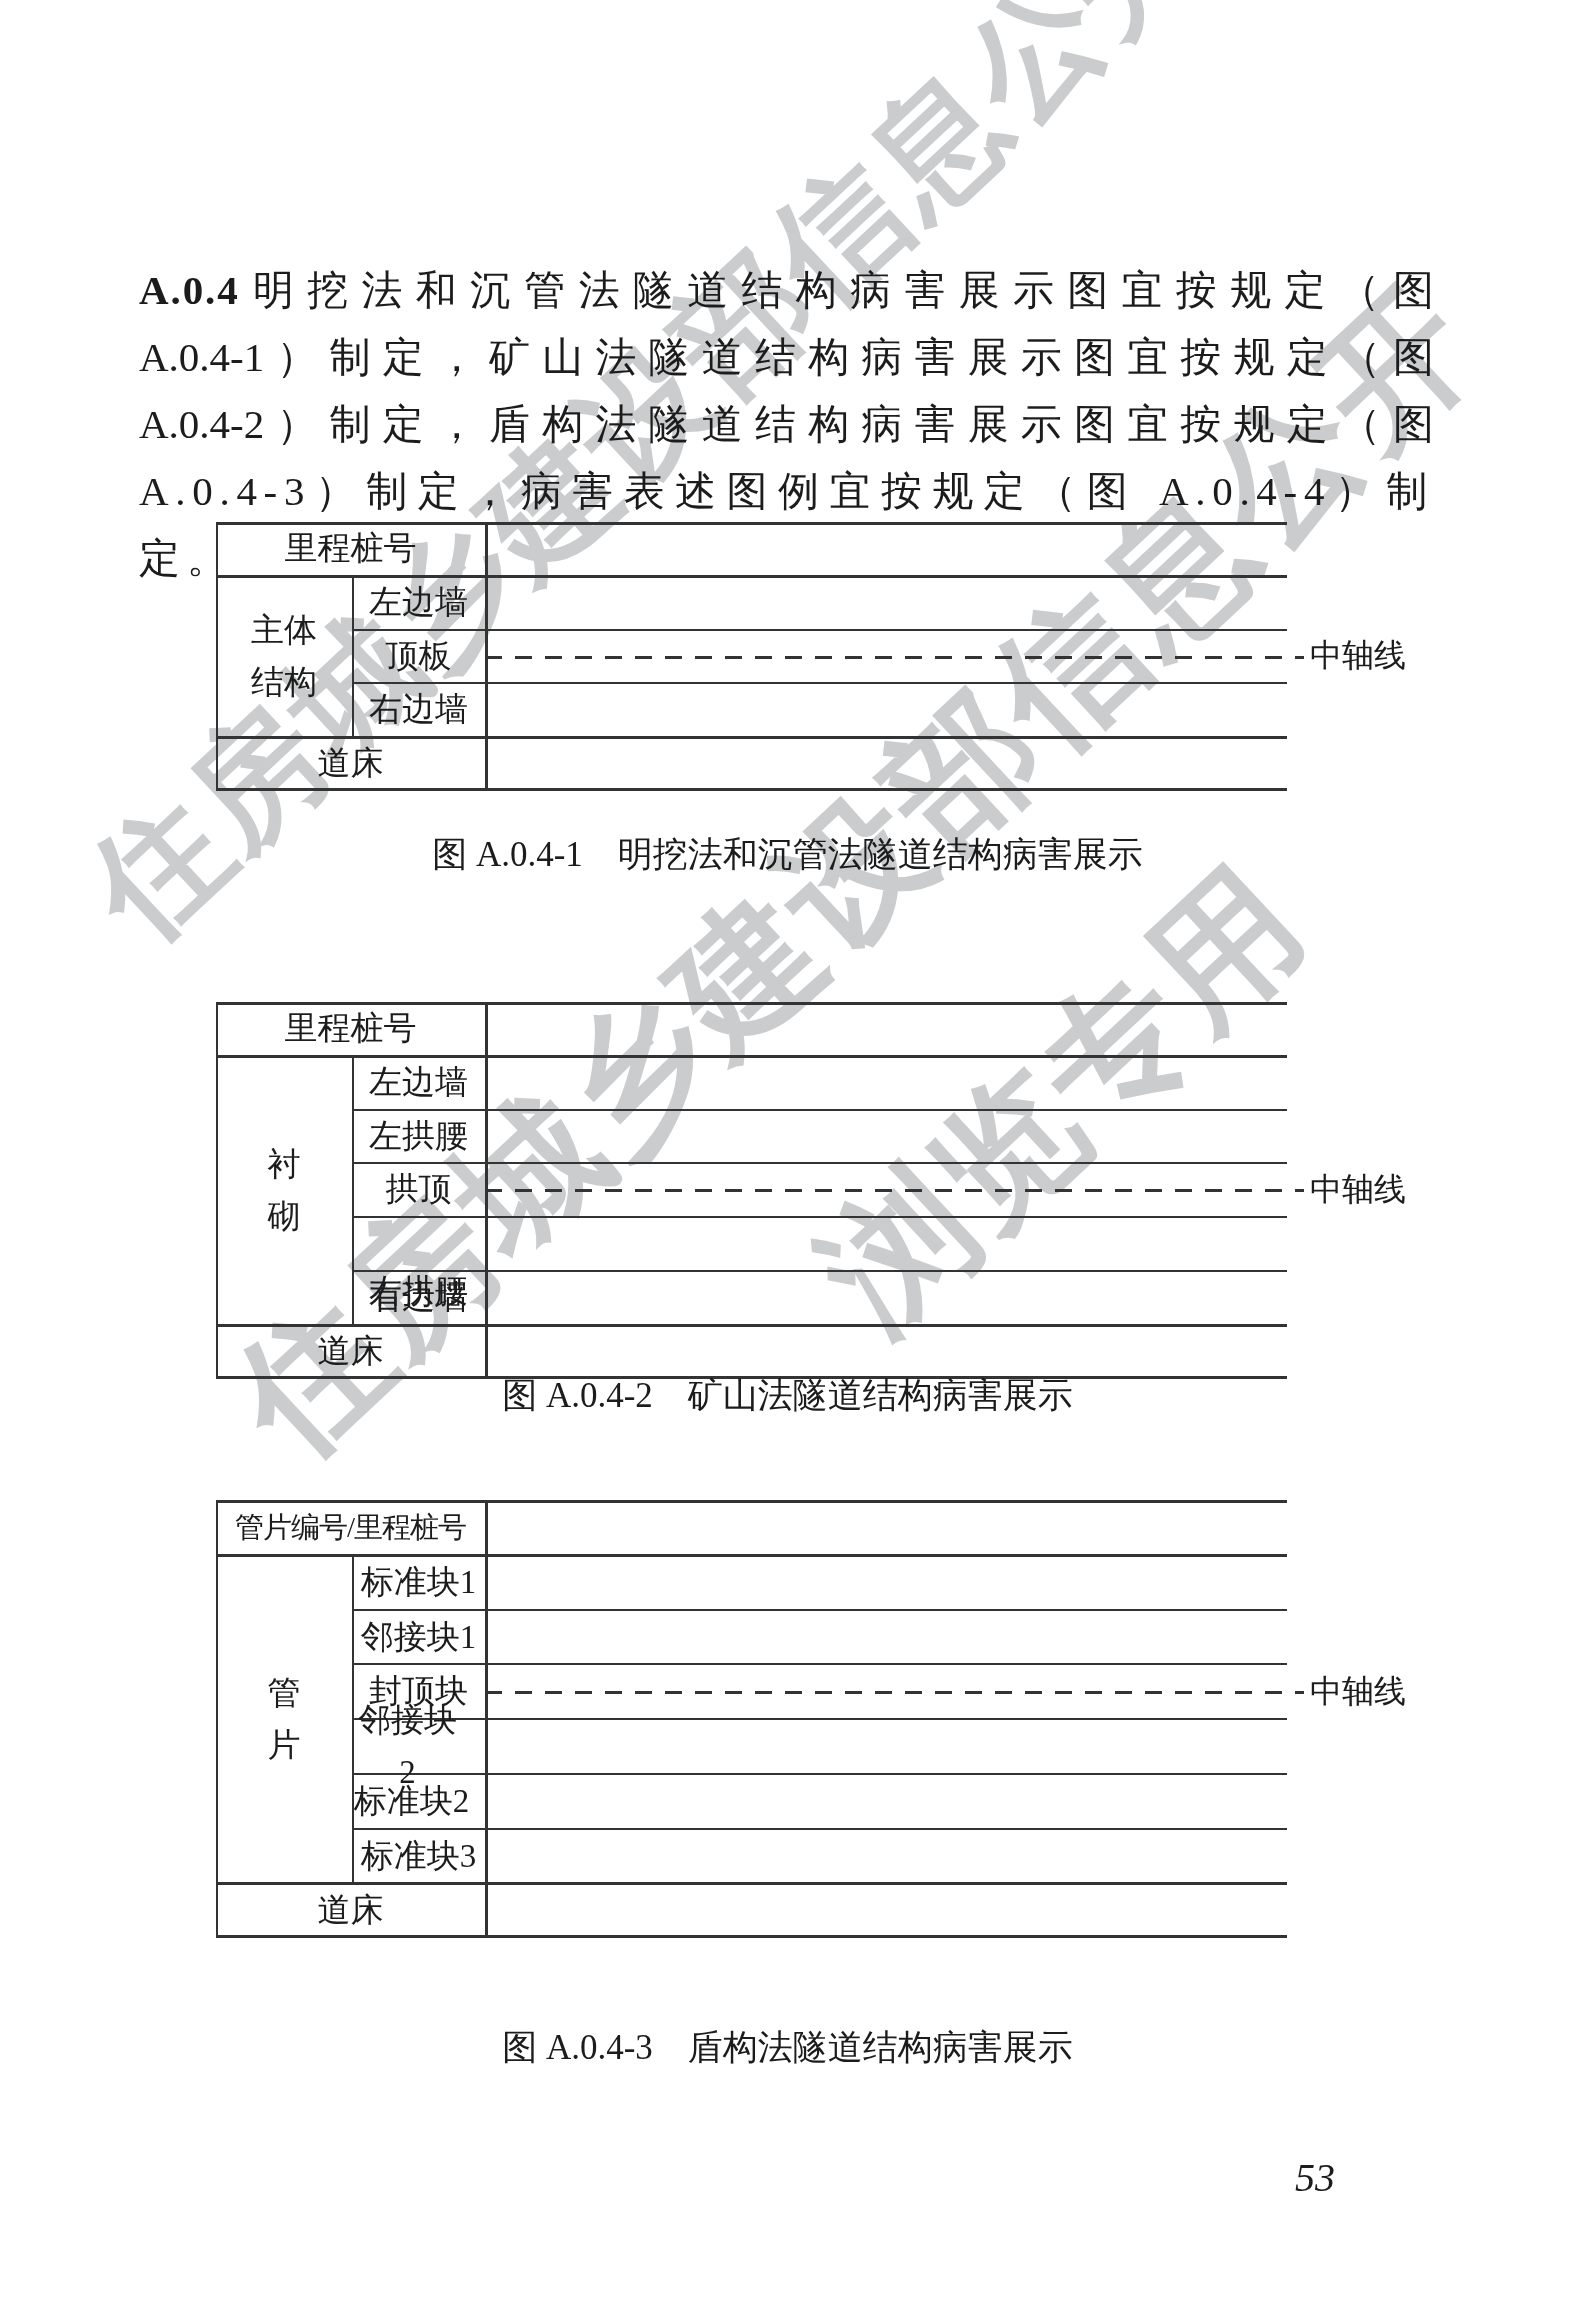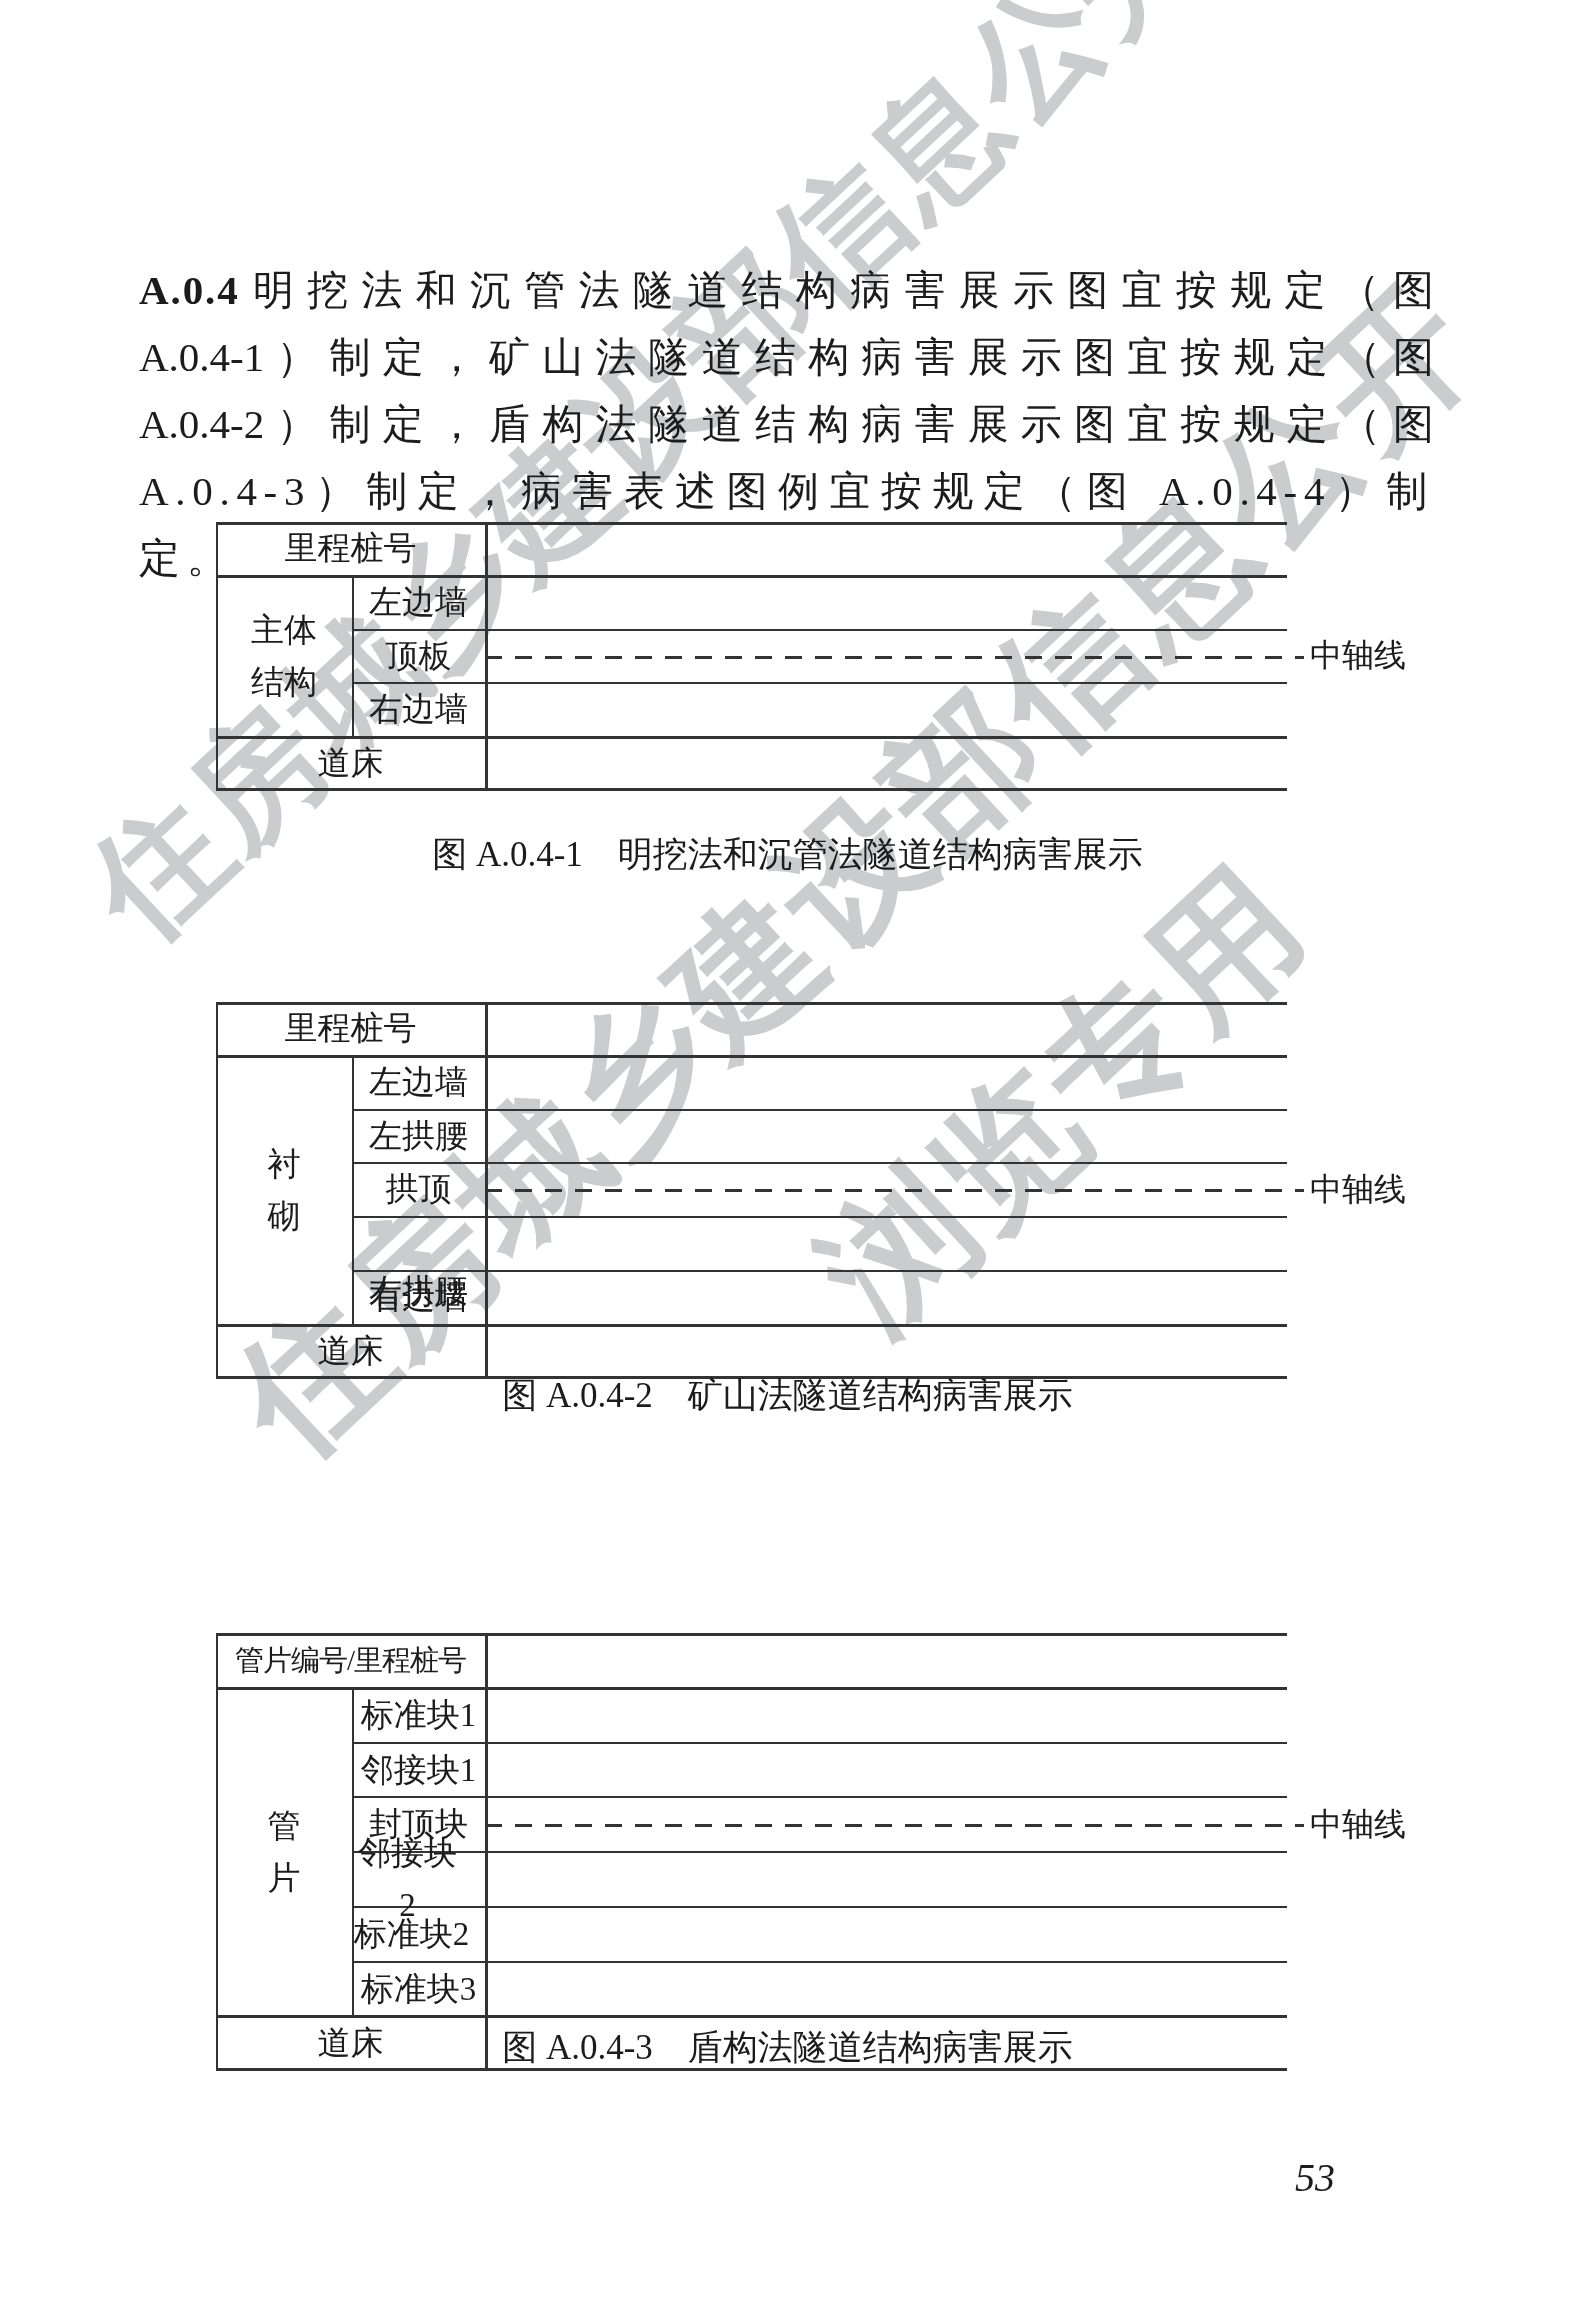--- a/index.html
+++ b/index.html
@@ -98,21 +98,21 @@
       <div class="cell stack" style="left: 0px; top: 54px; width: 136px; height: 269px;">衬
 砌</div>
       <div class="cell" style="left: 136px; top: 54px; width: 133px; height: 54px;">左边墙</div>
       <div class="cell" style="left: 136px; top: 108px; width: 133px; height: 54px;">左拱腰</div>
       <div class="cell" style="left: 136px; top: 161px; width: 133px; height: 54px;">拱顶</div>
       <div class="cell" style="left: 136px; top: 215px; width: 133px; height: 54px; margin-top: 48px;">右拱腰</div>
       <div class="cell" style="left: 136px; top: 269px; width: 133px; height: 54px;">右边墙</div>
       <div class="dash" style="left: 269px; top: 187px; width: 819px;"></div>
       <div class="axis-label" style="left: 1094px; top: 188px;">中轴线</div>
     </div>
-  <div class="tbl" style="top: 1633px; height: 438px;">
+  <div class="tbl" style="top: 1500px; height: 438px;">
       <div class="rule" style="left: 0px; top: 0px; width: 1071px; height: 2.9px;"></div>
       <div class="rule" style="left: 0px; top: 54px; width: 1071px; height: 2.9px;"></div>
       <div class="rule" style="left: 0px; top: 382px; width: 1071px; height: 2.9px;"></div>
       <div class="rule" style="left: 0px; top: 435px; width: 1071px; height: 2.9px;"></div>
       <div class="rule" style="left: 136px; top: 109px; width: 935px; height: 1.9px;"></div>
       <div class="rule" style="left: 136px; top: 163px; width: 935px; height: 1.9px;"></div>
       <div class="rule" style="left: 136px; top: 218px; width: 935px; height: 1.9px;"></div>
       <div class="rule" style="left: 136px; top: 273px; width: 935px; height: 1.9px;"></div>
       <div class="rule" style="left: 136px; top: 328px; width: 935px; height: 1.9px;"></div>
       <div class="rule" style="left: 0px; top: 0px; width: 1.9px; height: 438px;"></div>

